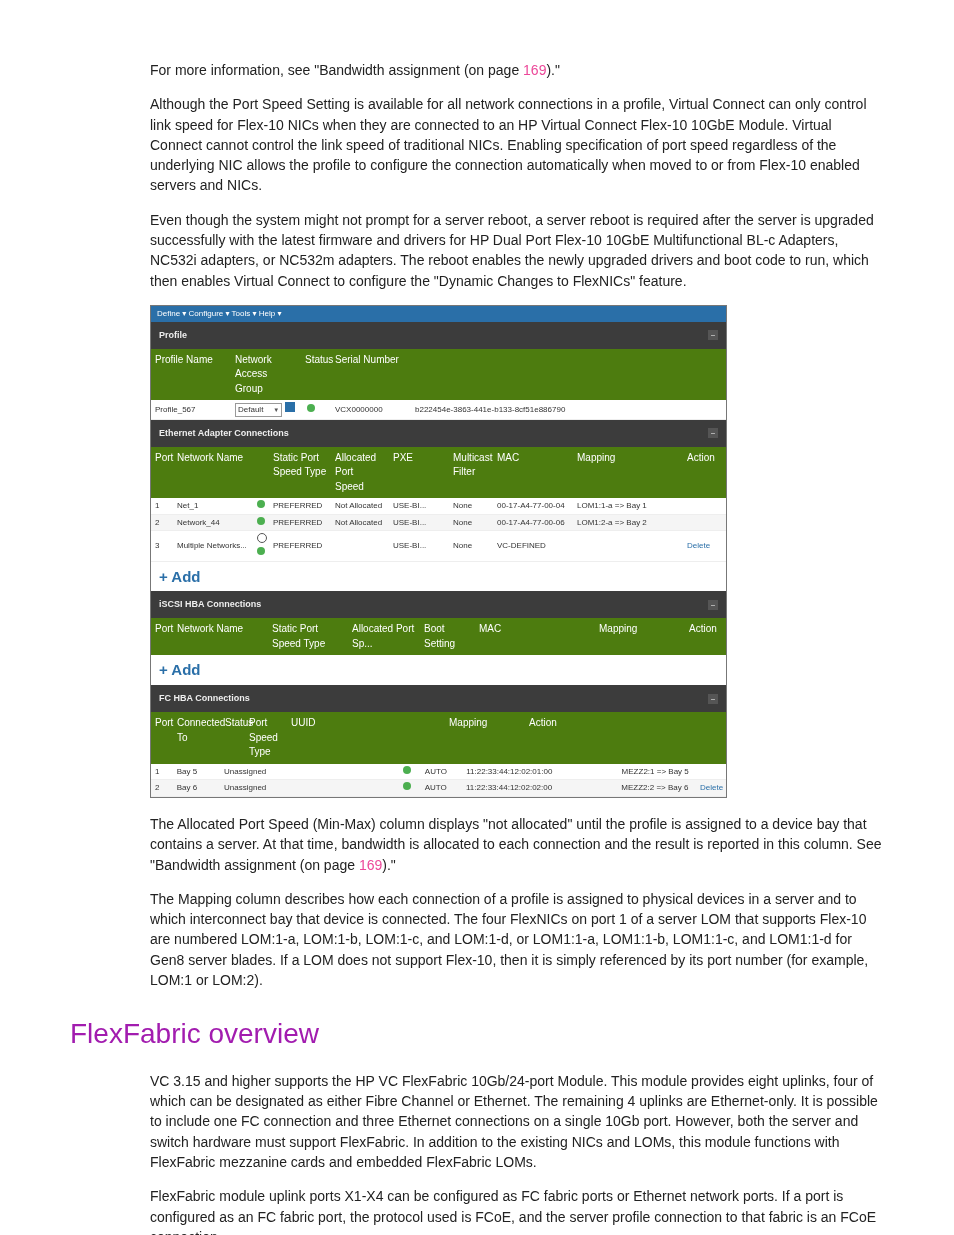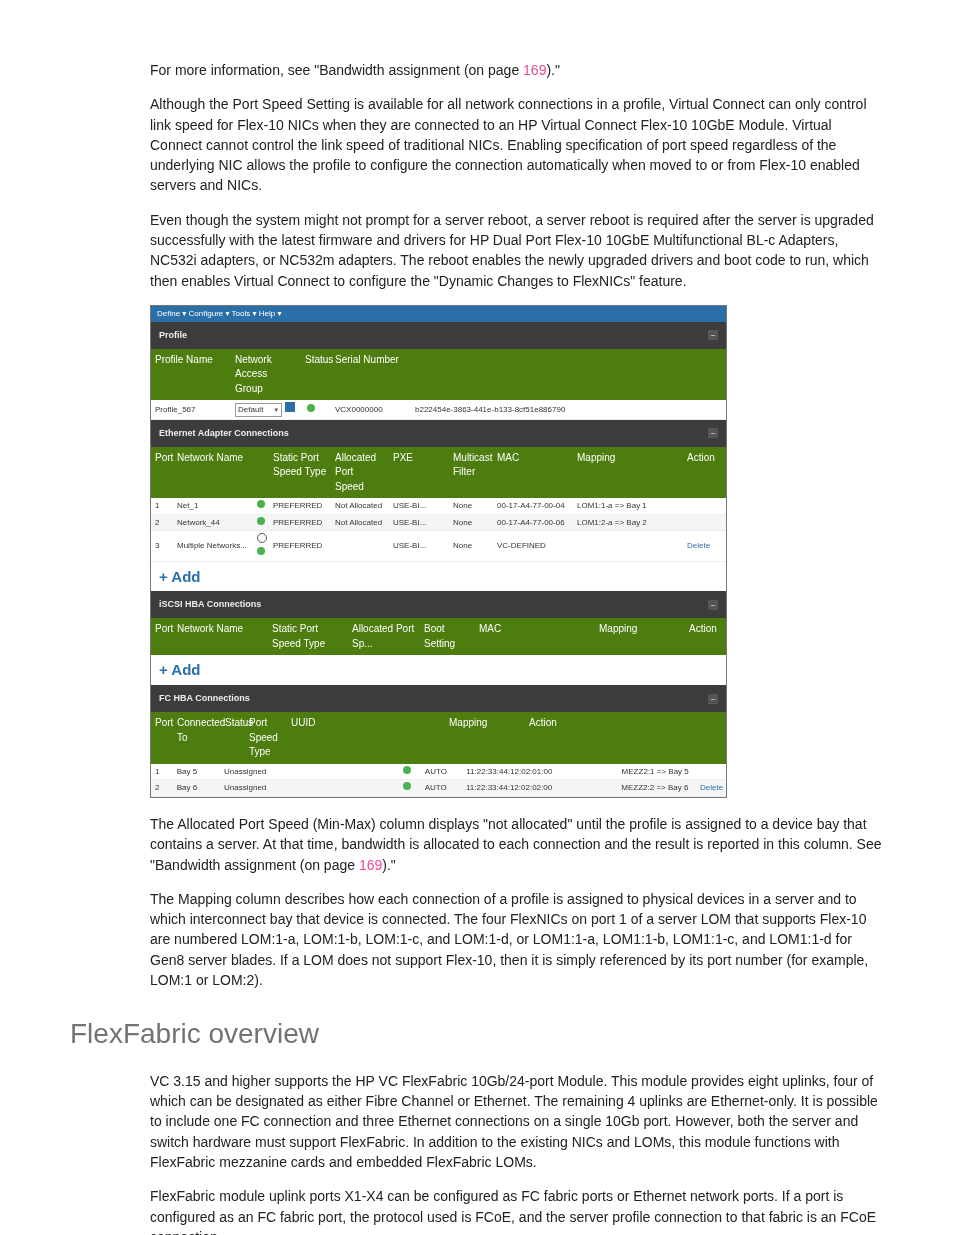--- a/index.html
+++ b/index.html
@@ -9,21 +9,21 @@
     margin: 0;
     padding: 60px 70px 60px 70px;
     width: 954px;
     box-sizing: border-box;
     line-height: 1.45;
   }
   .para { margin: 0 0 14px 0; padding-left: 80px; }
   .link { color: #ec4899; }
   .heading {
     font-size: 28px;
-    color: #737373;
+    color: #a21caf;
     font-weight: normal;
     margin: 24px 0 16px 0;
   }
   .footer {
     text-align: right;
     font-size: 13px;
     margin-top: 60px;
     padding-right: 0;
   }
   .screenshot {

